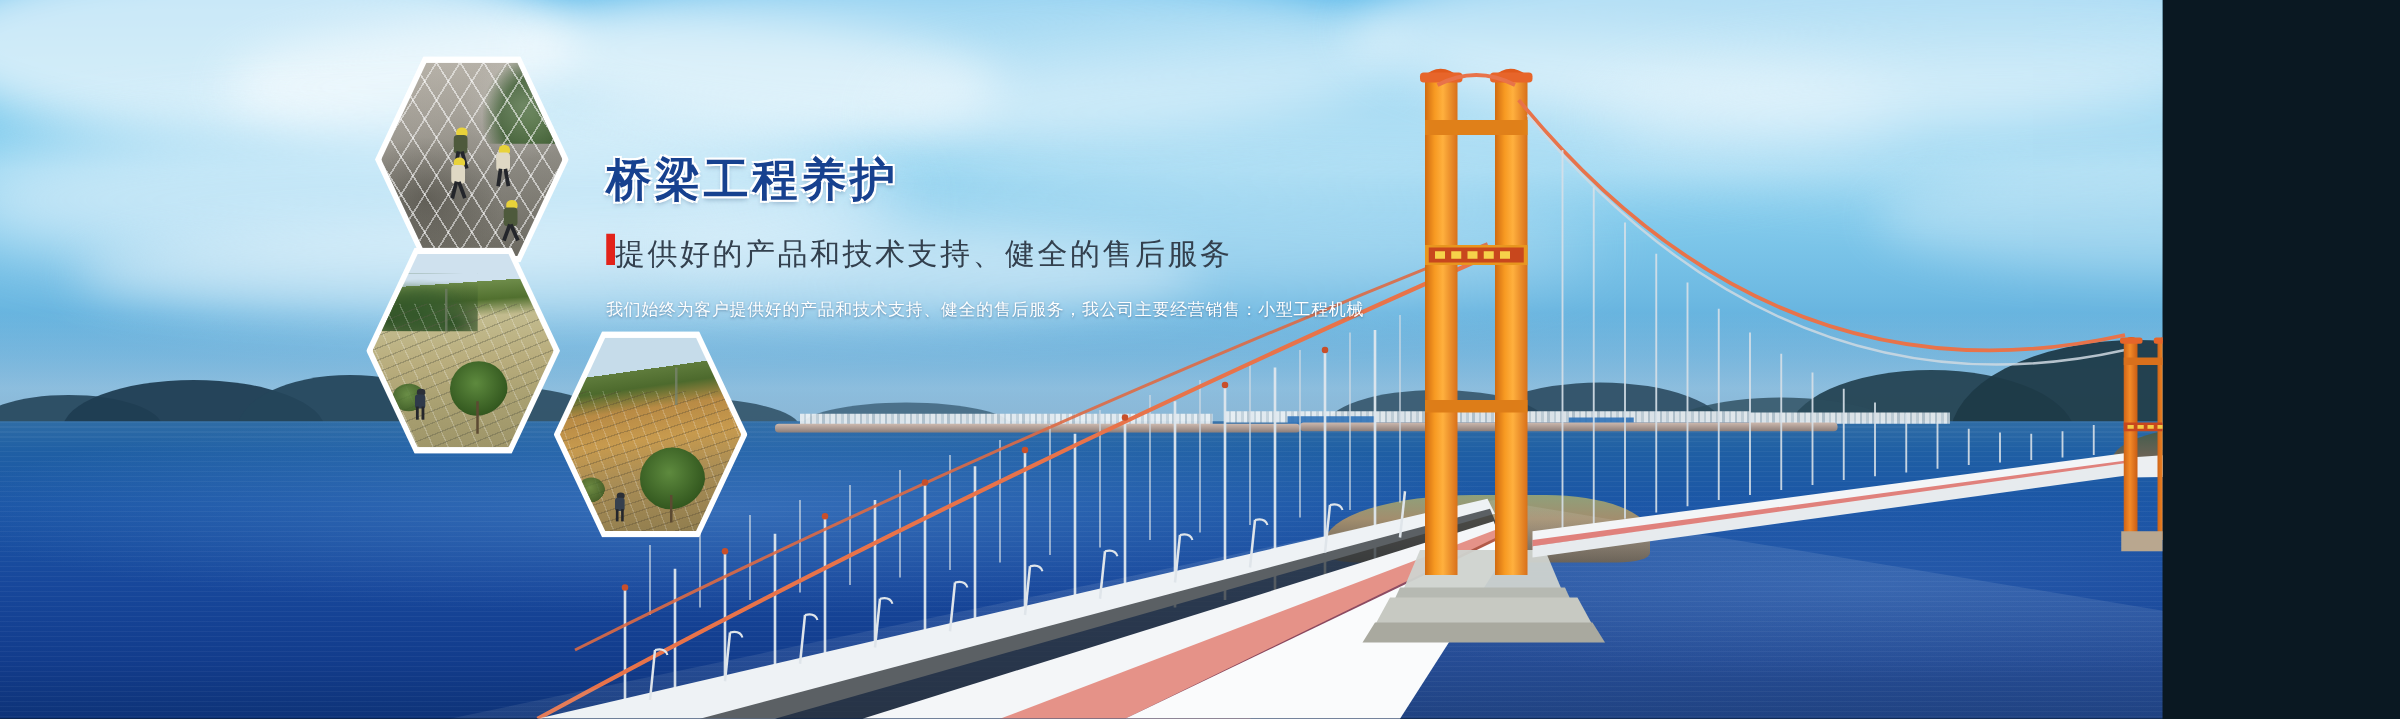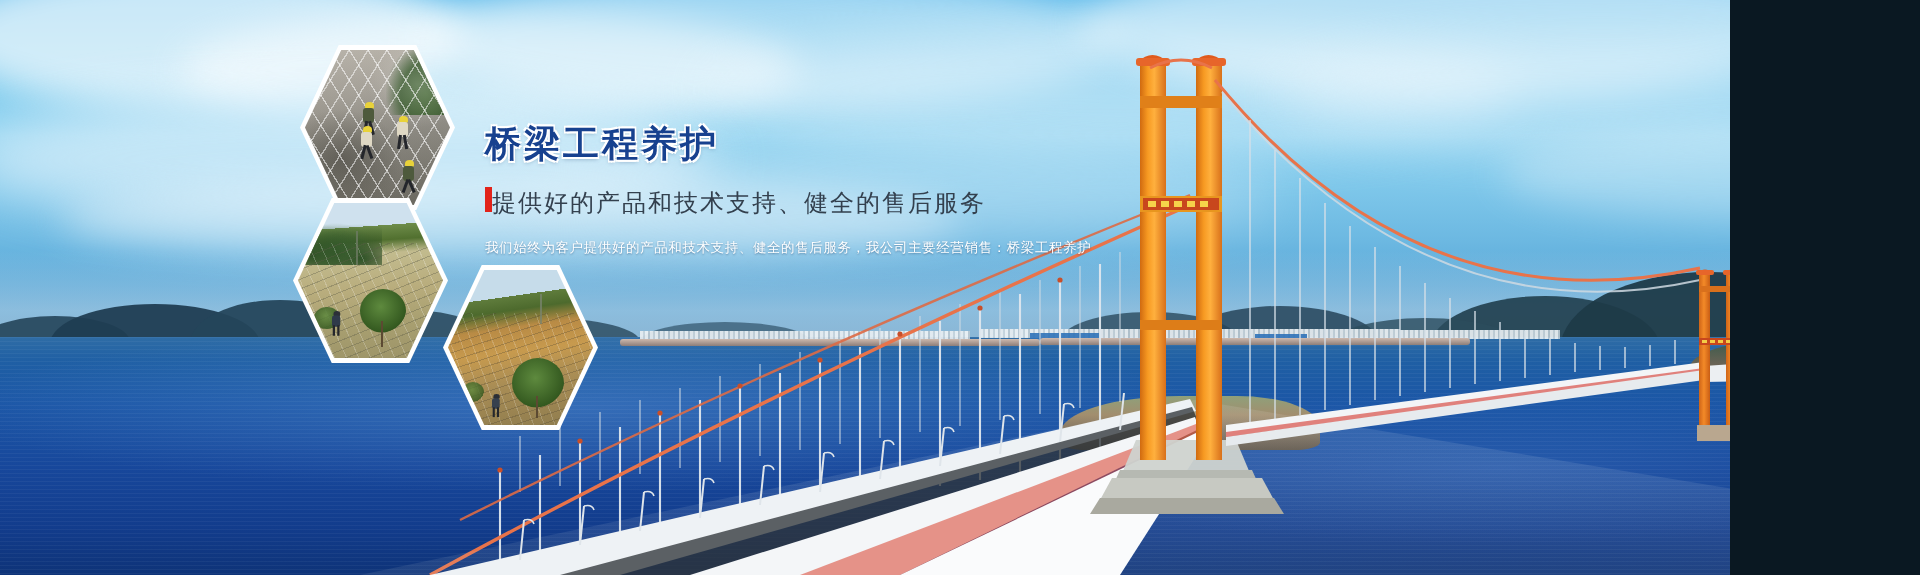--- a/index.html
+++ b/index.html
@@ -494,18 +494,18 @@
     <div class="headline">
       <span class="h-main">桥梁工程养护</span>
     </div>
 
     <div class="subline">
       <span class="redbar"></span>
       <span class="s-text">提供好的产品和技术支持、健全的售后服务</span>
     </div>
 
     <div class="desc">
-      <div>我们始终为客户提供好的产品和技术支持、健全的售后服务，我公司主要经营销售：桥梁工程养护</div>
+      <div>我们始终为客户提供好的产品和技术支持、健全的售后服务，我公司主要经营销售：小型工程机械</div>
     </div>
 
   </div>
 
 </div>
 
 </body></html>

